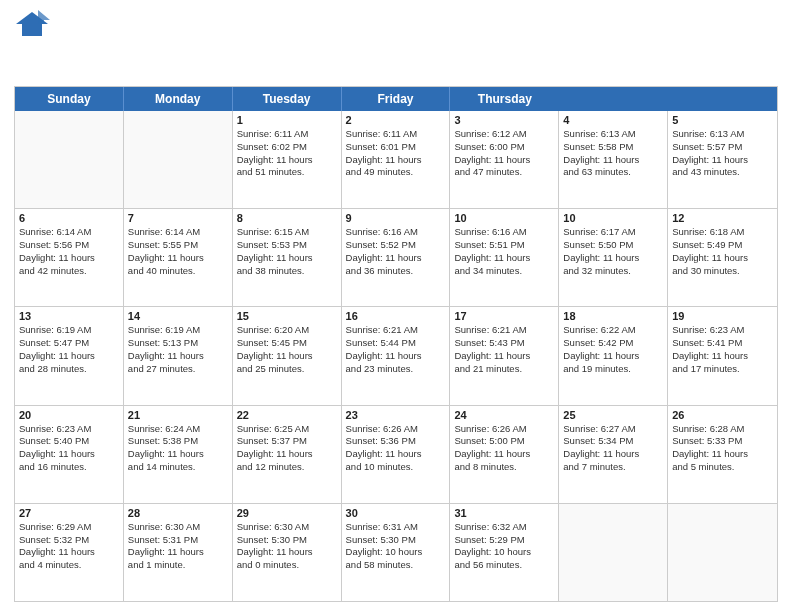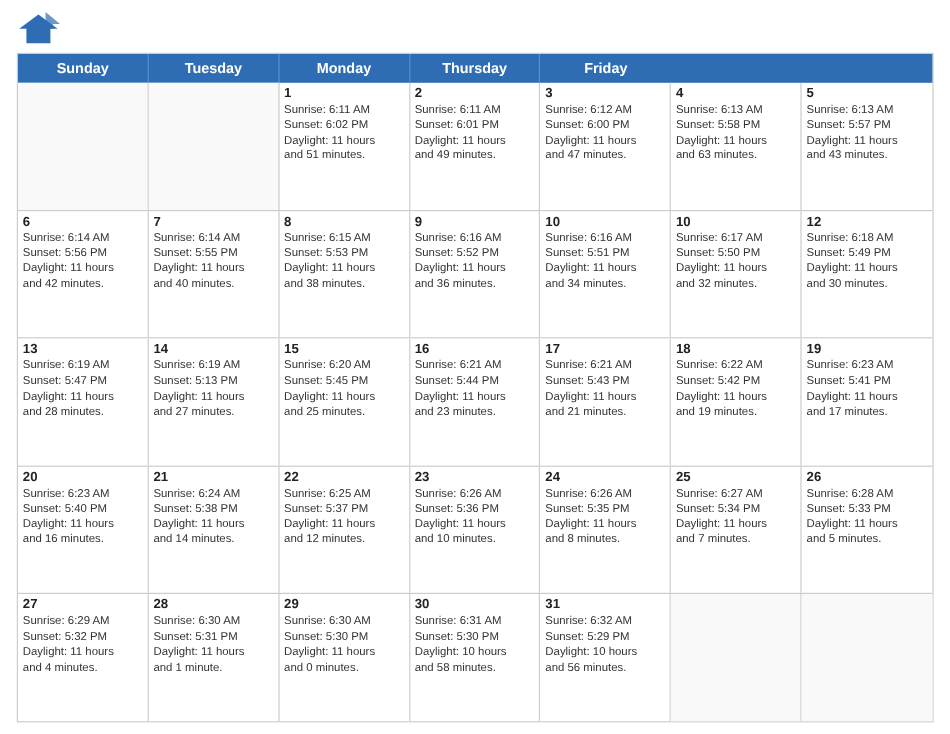--- a/index.html
+++ b/index.html
@@ -52,20 +52,21 @@
     }
     .subtitle {
       font-size: 14px;
       color: #444;
     }
     .calendar {
       flex: 1;
       display: flex;
       flex-direction: column;
       border: 1px solid #ccc;
+      margin-top: 42px;
     }
     .cal-header {
       display: grid;
       grid-template-columns: repeat(7, 1fr);
       background: #2e6db4;
     }
     .cal-header-cell {
       color: #fff;
       font-size: 12px;
       font-weight: bold;
@@ -125,24 +126,24 @@
     </div>
     <div class="title-block">
       <div class="main-title"></div>
       <div class="subtitle"></div>
     </div>
   </div>
 
   <div class="calendar">
     <div class="cal-header" id="cal-header">
         <div class="cal-header-cell">Sunday</div>
+        <div class="cal-header-cell">Monday</div>
         <div class="cal-header-cell">Tuesday</div>
-        <div class="cal-header-cell">Monday</div>
+        <div class="cal-header-cell">Friday</div>
         <div class="cal-header-cell">Thursday</div>
-        <div class="cal-header-cell">Friday</div>
       </div>
     <div class="cal-body" id="cal-body">
         <div class="cal-row">
           <div class="cal-cell empty"></div>
           <div class="cal-cell empty"></div>
           <div class="cal-cell">
             <div class="day-num">1</div>
             <div class="cell-line">Sunrise: 6:11 AM</div>
             <div class="cell-line">Sunset: 6:02 PM</div>
             <div class="cell-line">Daylight: 11 hours</div>
@@ -304,21 +305,21 @@
           <div class="cal-cell">
             <div class="day-num">23</div>
             <div class="cell-line">Sunrise: 6:26 AM</div>
             <div class="cell-line">Sunset: 5:36 PM</div>
             <div class="cell-line">Daylight: 11 hours</div>
             <div class="cell-line">and 10 minutes.</div>
           </div>
           <div class="cal-cell">
             <div class="day-num">24</div>
             <div class="cell-line">Sunrise: 6:26 AM</div>
-            <div class="cell-line">Sunset: 5:35 PM</div>
+            <div class="cell-line">Sunset: 5:00 PM</div>
             <div class="cell-line">Daylight: 11 hours</div>
             <div class="cell-line">and 8 minutes.</div>
           </div>
           <div class="cal-cell">
             <div class="day-num">25</div>
             <div class="cell-line">Sunrise: 6:27 AM</div>
             <div class="cell-line">Sunset: 5:34 PM</div>
             <div class="cell-line">Daylight: 11 hours</div>
             <div class="cell-line">and 7 minutes.</div>
           </div>

